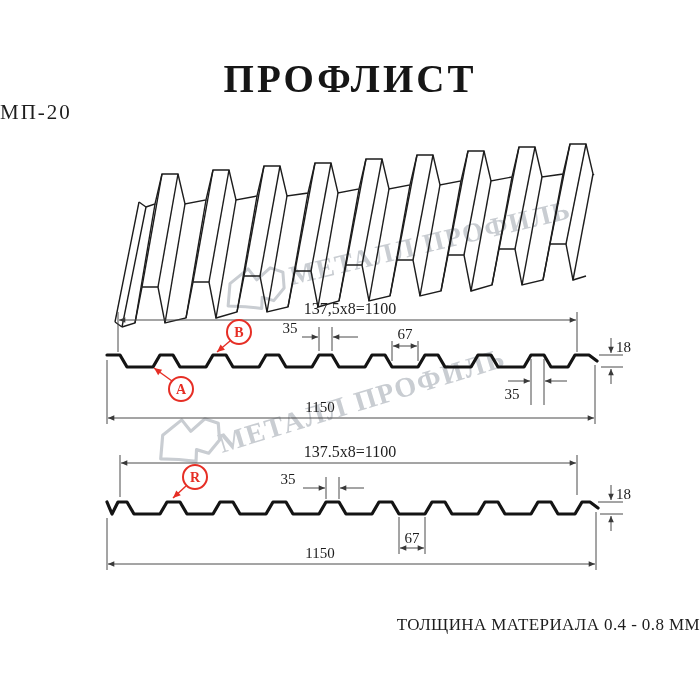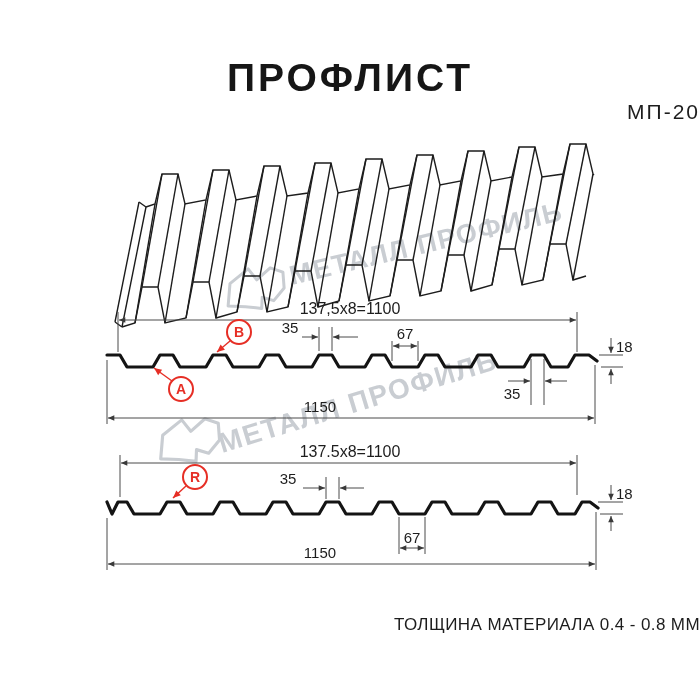--- a/index.html
+++ b/index.html
@@ -1,20 +1,20 @@
 <!DOCTYPE html>
 <html><head>
 <meta charset="utf-8">
 <style>
   html,body{margin:0;padding:0;background:#ffffff;}
   .canvas{position:relative;width:700px;height:700px;background:#fff;overflow:hidden;
-          font-family:Liberation Sans, sans-serif;}
+          font-family:Liberation Serif, serif;}
   .page-title{position:absolute;top:56px;left:0;right:0;text-align:center;
               font-size:39px;font-weight:bold;letter-spacing:3px;color:#161616;}
-  .page-subtitle{position:absolute;top:100px;left:0;right:0;text-align:right;
+  .page-subtitle{position:absolute;top:100px;left:0;right:0;text-align:left;
               font-size:21px;letter-spacing:2px;color:#1d1d1d;}
   .footer-note{position:absolute;top:615px;left:0;right:0;text-align:right;
               font-size:17px;letter-spacing:.4px;color:#1d1d1d;}
   svg.draw{position:absolute;left:0;top:0;}
   .dl{stroke:#4a4a4a;stroke-width:1;fill:none;}
   .profile{stroke:#141414;stroke-width:3.2;fill:none;stroke-linejoin:round;stroke-linecap:round;}
   .thin{stroke:#1d1d1d;stroke-width:1.4;fill:none;}
   .dimtxt{font-size:15px;fill:#1d1d1d;text-anchor:middle;}
   .dimtxt-lg{font-size:16px;}
   .dimtxt-st{text-anchor:start;}

